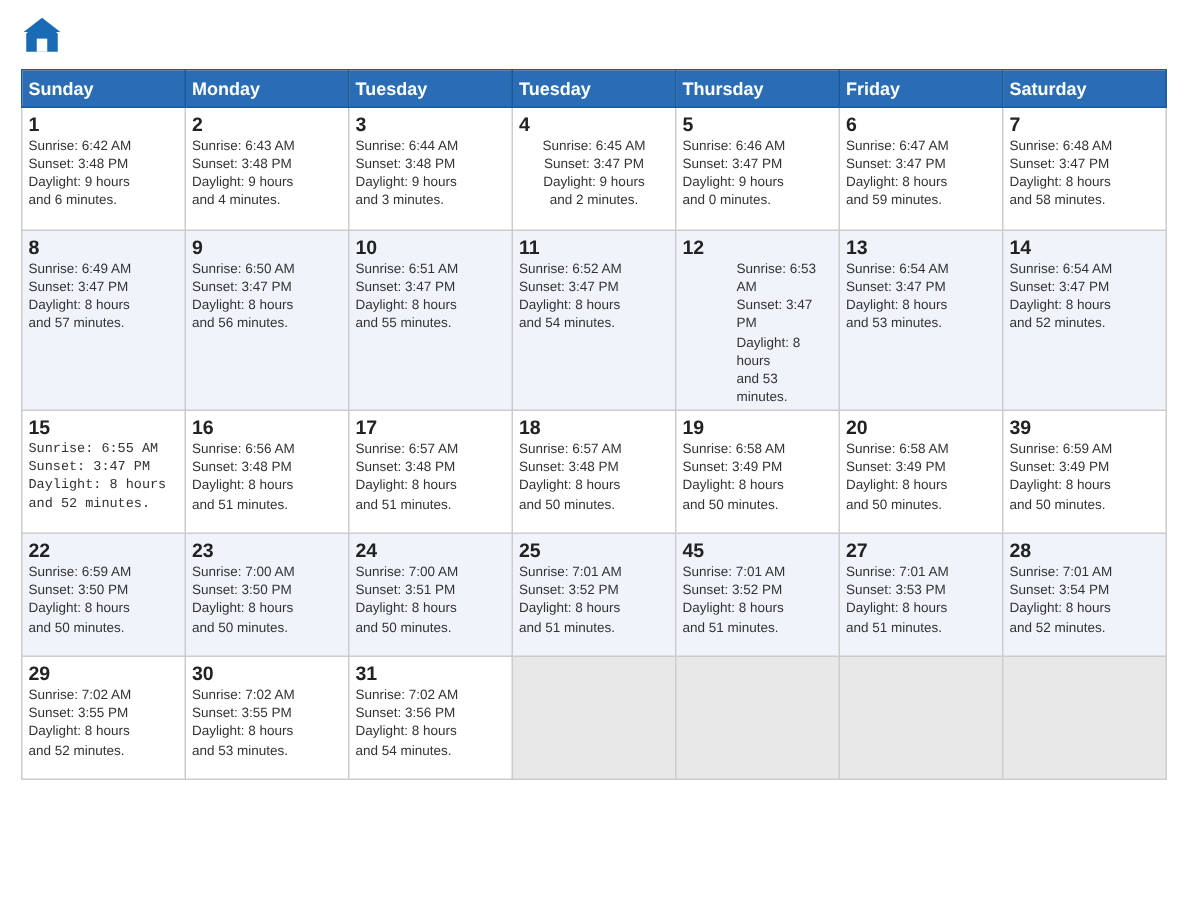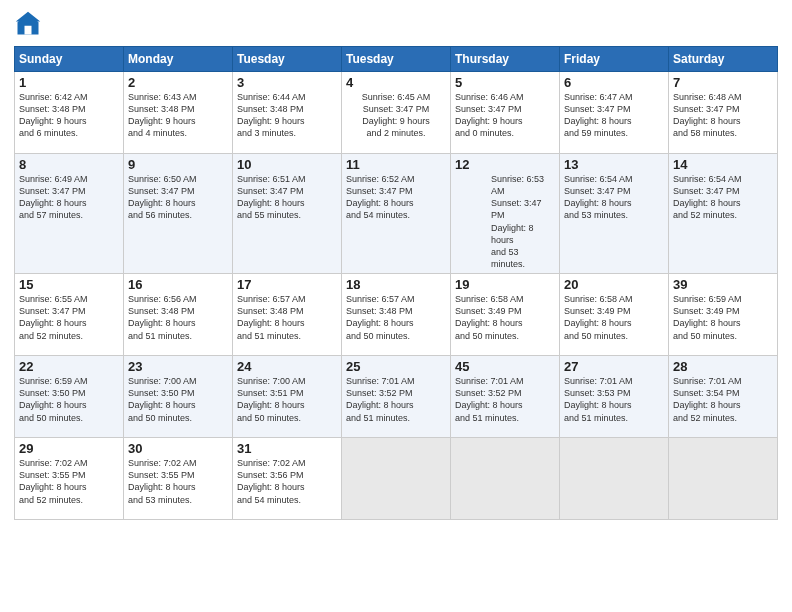--- a/index.html
+++ b/index.html
@@ -226,21 +226,21 @@
             <span class="day-num">14</span>
             <div class="cell-text" style="white-space: pre-line;">Sunrise: 6:54 AM
 Sunset: 3:47 PM
 Daylight: 8 hours
 and 52 minutes.</div>
           </td>
         </tr>
         <tr>
           <td>
             <span class="day-num">15</span>
-            <div class="cell-text" style="white-space: pre-line;">Sunrise: 6:55 AM
+            <div class="cell-text" style="white-space: pre-line; font-family: Liberation Mono, monospace;">Sunrise: 6:55 AM
 Sunset: 3:47 PM
 Daylight: 8 hours
 and 52 minutes.</div>
           </td>
           <td>
             <span class="day-num">16</span>
             <div class="cell-text" style="white-space: pre-line;">Sunrise: 6:56 AM
 Sunset: 3:48 PM
 Daylight: 8 hours
 and 51 minutes.</div>

